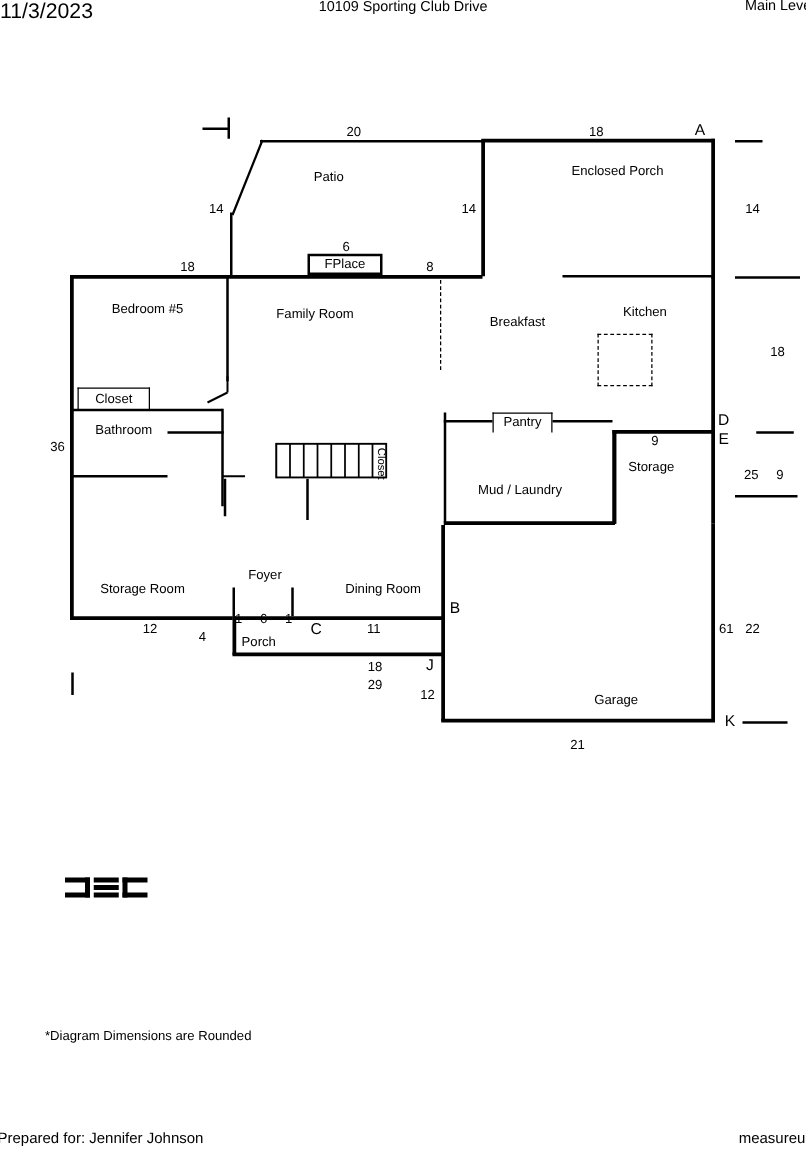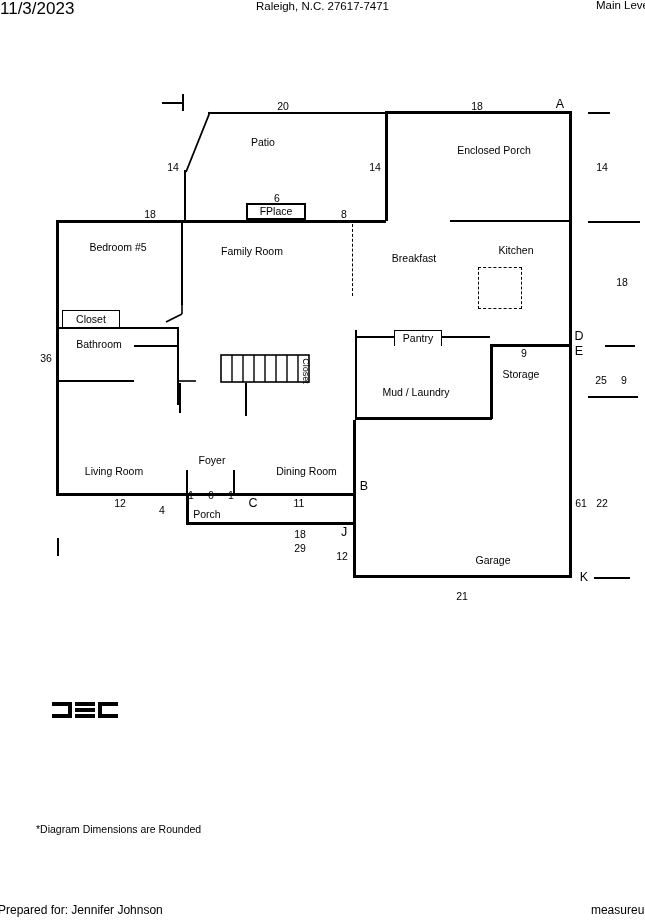--- a/index.html
+++ b/index.html
@@ -152,21 +152,21 @@
     position: absolute;
     background: #000;
     width: 1.6px;
   }
 </style>
 </head>
 <body>
 
 <div class="hdr-date">11/3/2023</div>
 <div class="hdr-addr">
-  <div>Raleigh, N.C. 27617-7471</div>
+  <div>10109 Sporting Club Drive</div>
 </div>
 <div class="hdr-level">Main Leve</div>
 
 <div id="plan">
 
   <div class="tickmark" style="left:162px; top:102px; width:22px;"></div>
   <div class="tickmark-v" style="left:182px; top:94px; height:17px;"></div>
 
   <div class="wall thin-h" style="left:208px; top:112px; width:180px;"></div>
 
@@ -180,21 +180,21 @@
 
   <div class="rlabel" style="left:263px; top:136px;">Patio</div>
   <div class="dim" style="left:283px; top:100px;">20</div>
   <div class="dim" style="left:173px; top:161px;">14</div>
   <div class="dim" style="left:375px; top:161px;">14</div>
 
   <div class="wall thick-h" style="left:385px; top:111px; width:187px;"></div>
   <div class="wall thick-v" style="left:569px; top:111px; height:112px;"></div>
   <div class="wall thin-h" style="left:450px; top:220px; width:120px;"></div>
 
-  <div class="rlabel" style="left:494px; top:144px;">Enclosed Porch</div>
+  <div class="rlabel" style="left:494px; top:131px;">Enclosed Porch</div>
   <div class="dim" style="left:477px; top:100px;">18</div>
   <div class="pt" style="left:560px; top:97px;">A</div>
 
   <div class="tickmark" style="left:588px; top:112px; width:22px;"></div>
   <div class="tickmark" style="left:588px; top:221px; width:52px;"></div>
   <div class="dim" style="left:602px; top:161px;">14</div>
 
   <div class="wall thick-h" style="left:56px; top:220px; width:330px;"></div>
 
   <div class="wall thick-v" style="left:56px; top:220px; height:275px;"></div>
@@ -274,21 +274,21 @@
     </svg>
   </div>
   <div class="vlabel" style="left:293px; top:366px; transform:rotate(90deg);">Closet</div>
   <div class="wall thin-v" style="left:245px; top:383px; height:33px;"></div>
   <div class="wall thin-v" style="left:179px; top:383px; height:30px;"></div>
   <svg style="position:absolute; left:176px; top:379px; width:32px; height:28px;">
     <line x1="2" y1="2" x2="20" y2="2" stroke="#000" stroke-width="1.6"></line>
   </svg>
 
   <div class="wall thick-h" style="left:56px; top:493px; width:130px;"></div>
-  <div class="rlabel" style="left:114px; top:465px;">Living Room</div>
+  <div class="rlabel" style="left:114px; top:465px;">Storage Room</div>
   <div class="dim" style="left:120px; top:497px;">12</div>
 
   <div class="rlabel" style="left:212px; top:454px;">Foyer</div>
   <div class="wall thin-v" style="left:186px; top:470px; height:23px;"></div>
   <div class="wall thin-v" style="left:233px; top:470px; height:23px;"></div>
   <div class="wall thick-h" style="left:186px; top:493px; width:50px;"></div>
   <div class="dim" style="left:191px; top:489px;">1</div>
   <div class="dim" style="left:211px; top:489px;">6</div>
   <div class="dim" style="left:231px; top:489px;">1</div>
 

